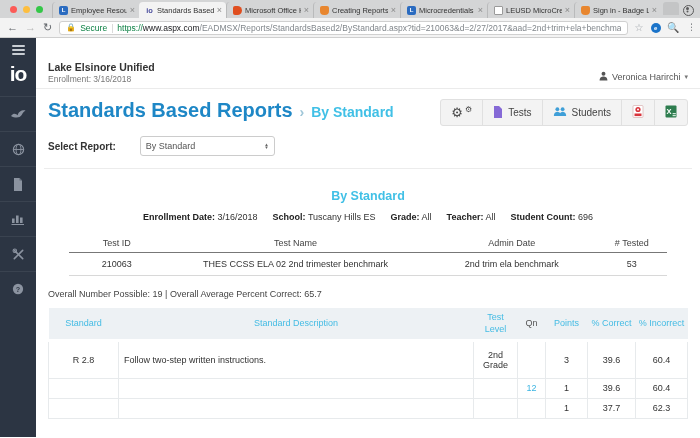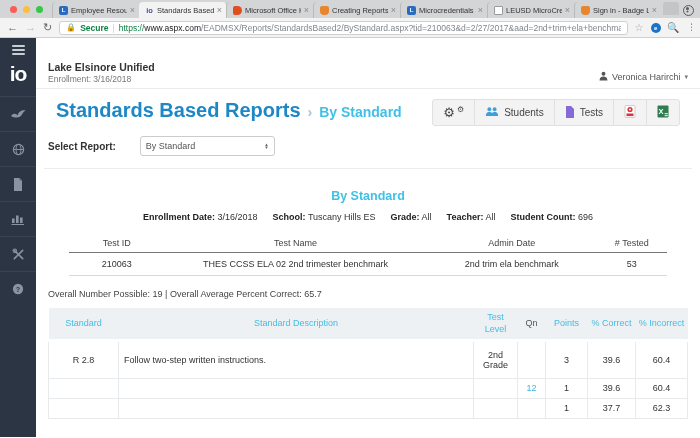--- a/index.html
+++ b/index.html
@@ -30,21 +30,21 @@
   .chrome-profile::after{ content:""; position:absolute; left:2.4px; top:1.4px; width:3px; height:3px;
                     border-radius:50%; background:#5a5a5a; box-shadow:0 3px 0 -0.5px #5a5a5a; }
 
   .urlbar { height:20px; background:#f3f3f3; border-bottom:1px solid #cfcfcf; display:flex; align-items:center;
             padding:0 7px; gap:7px; }
   .navglyph { font-size:11px; color:#5f6368; line-height:1; }
   .navglyph.disabled { color:#b8b8b8; }
   .omnibox { flex:1; height:14px; background:#fff; border:1px solid #d0d0d0; border-radius:3px;
              display:flex; align-items:center; padding:0 6px; gap:4px; font-size:8.5px; overflow:hidden; }
   .lock { color:#0b8043; font-size:8px; }
-  .secure { color:#0b8043; font-weight:bold;text-align:right; }
+  .secure { color:#0b8043; font-weight:normal;text-align:right; }
   .omni-sep { color:#ccc; }
   .url-text { white-space:nowrap; overflow:hidden; color:#80868b; }
   .url-text .scheme { color:#0b8043; }
   .url-text .domain { color:#202124; }
   .star { color:#9aa0a6; font-size:10px; }
   .ext-circle { width:10px; height:10px; border-radius:50%; background:#1a73c9; color:#fff; font-size:6px;
                 line-height:10px; text-align:center; font-weight:bold; }
   .ext-mag { font-size:10px; color:#5ba7e0; }
   .kebab { color:#5f6368; font-size:9px; letter-spacing:0; line-height:3px; text-align:center; width:6px; }
 
@@ -60,21 +60,21 @@
   .side-item svg { display:block; }
 
   .main { flex:1; display:flex; flex-direction:column; background:#fff; overflow:hidden;justify-content:center; }
   .district-bar { height:33px; padding:5px 12px 0; display:flex; justify-content:space-between;
                   border-bottom:1px solid #ebebeb; }
   .district-name { font-size:10.5px; font-weight:bold; color:#333; }
   .district-sub { font-size:8.5px; color:#777; margin-top:1px; }
   .user-menu { display:flex; align-items:center; gap:4px; font-size:9px; color:#555; margin-top:4px; }
   .caret { font-size:7px; color:#777; }
 
-  .title-row { display:flex; align-items:baseline; padding:10px 20px 0; }
+  .title-row { display:flex; align-items:baseline; padding:10px 12px 0; }
   .page-title { font-size:20px; font-weight:bold; color:#1e87c6; }
   .crumb-sep { margin:0 7px; color:#9fc6d8; font-size:14px; font-weight:bold; }
   .page-subtitle { font-size:14px; font-weight:bold; color:#41c0e6; }
   .btn-group { margin-left:auto; display:flex; align-self:center; background:#f3f3f3;
                border:1px solid #e0e0e0; border-radius:3px; height:27px; }
   .btn { display:flex; align-items:center; gap:5px; padding:0 10px; font-size:10px; color:#444;
          border-left:1px solid #e0e0e0; }
   .btn:first-child { border-left:none; }
   .gear-main { font-size:13px; color:#4a4a4a; line-height:1; }
   .gear-small { font-size:8px; color:#4a4a4a; margin-left:-3px; margin-top:-7px; }
@@ -269,33 +269,33 @@
       <div class="title-row">
         <span class="page-title">Standards Based Reports</span>
         <span class="crumb-sep">›</span>
         <span class="page-subtitle">By Standard</span>
         <div class="btn-group">
           <div class="btn">
             <span class="gear-main">⚙</span>
               <span class="gear-small">⚙</span>
           </div>
           <div class="btn">
+            <span><svg width="10" height="12" viewBox="0 0 10 12">
+                  <path d="M1 0 H6 L9 3 V12 H1Z" fill="#8569d6"></path>
+                </svg></span>
+            <span>Tests</span>
+          </div>
+          <div class="btn">
             <span><svg width="14" height="11" viewBox="0 0 16 12">
                   <circle cx="5" cy="3.3" r="2.2" fill="#3f9fd8"></circle>
                   <circle cx="11" cy="3.3" r="2.2" fill="#3f9fd8"></circle>
                   <path d="M1 11 C1 7.4 3.9 6.4 5 6.4 C6.1 6.4 9 7.4 9 11Z" fill="#3f9fd8"></path>
                   <path d="M7.5 11 C7.5 7.4 9.9 6.4 11 6.4 C12.1 6.4 15 7.4 15 11Z" fill="#3f9fd8"></path>
                 </svg></span>
             <span>Students</span>
-          </div>
-          <div class="btn">
-            <span><svg width="10" height="12" viewBox="0 0 10 12">
-                  <path d="M1 0 H6 L9 3 V12 H1Z" fill="#8569d6"></path>
-                </svg></span>
-            <span>Tests</span>
           </div>
           <div class="btn">
             <span><svg width="12" height="13" viewBox="0 0 12 13">
                   <rect x="1" y="0.5" width="10" height="12" rx="1" fill="#fff" stroke="#d9b0b0" stroke-width="0.7"></rect>
                   <circle cx="6" cy="4.5" r="2.6" fill="#d8343c"></circle>
                   <circle cx="6" cy="4.5" r="1" fill="#fff"></circle>
                   <rect x="2.5" y="8.5" width="7" height="2.6" fill="#d8343c"></rect>
                 </svg></span>
           </div>
           <div class="btn">

